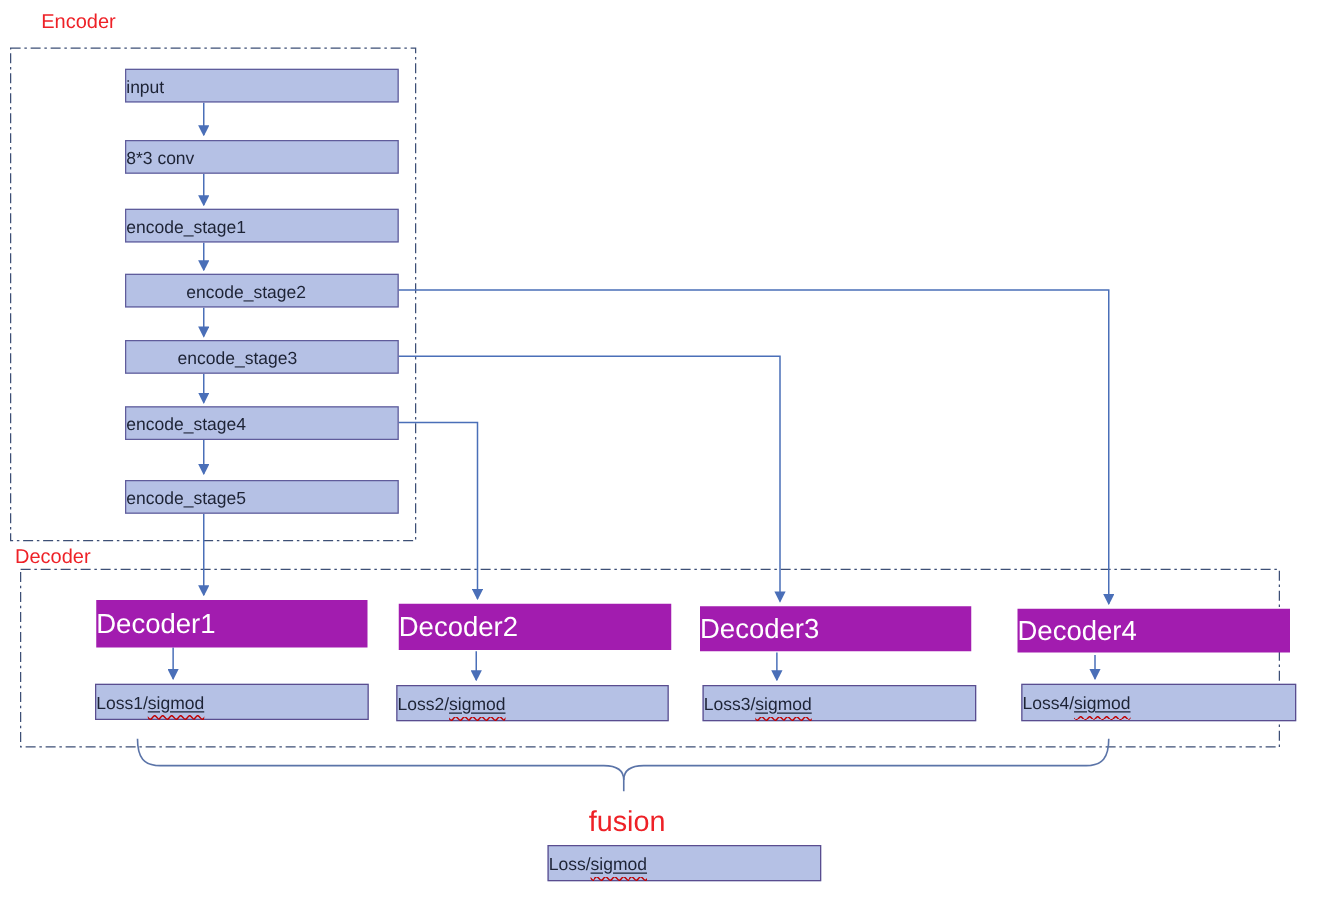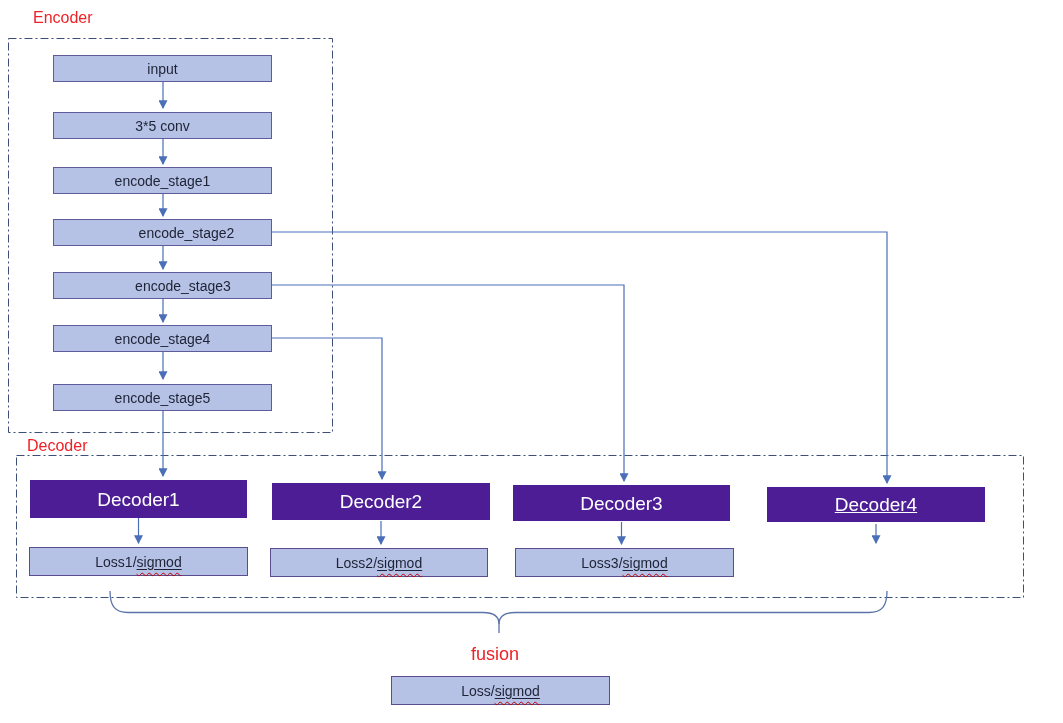--- a/index.html
+++ b/index.html
@@ -2,29 +2,29 @@
 <html><head>
 <meta charset="utf-8">
 <style>
   html,body{margin:0;padding:0;background:#fff;}
   .stage{
     position:relative;width:1063px;height:723px;background:#ffffff;
     font-family:"Liberation Sans","DejaVu Sans",sans-serif;overflow:hidden;
   }
   .overlay{position:absolute;left:0;top:0;width:1063px;height:723px;}
   .node{
-    position:absolute;box-sizing:border-box;display:flex;align-items:center;justify-content:center;
-    background:#b5c1e5;border:1px solid #605c9b;color:#1d2335;font-size:14px;line-height:1;
+    position:absolute;box-sizing:border-box;display:flex;align-items:center;
+    background:#b5c1e5;border:1px solid #605c9b;color:#1d2335;font-size:14px;line-height:1;margin-left:47px;
   }
   .loss{border:1.5px solid #5a4d8f;}
   .dec{
-    background:#4c1d95;border:none;color:#ffffff;font-size:19px;
+    background:#a21caf;border:none;color:#ffffff;font-size:22px;
   }
   .red{position:absolute;color:#ee2127;font-size:16px;line-height:1.2;}
-  .fusion-label{font-size:18px;}
+  .fusion-label{font-size:23px;}
   .sig{
     text-decoration-line:underline;text-decoration-style:wavy;
     text-decoration-color:#c00000;text-decoration-thickness:1px;text-underline-offset:4.5px;
   }
   .u{
     text-decoration-line:underline;text-decoration-style:solid;
     text-decoration-color:#2a2a3a;text-decoration-thickness:1px;text-underline-offset:2px;text-decoration:underline;
   }
 </style>
 </head>
@@ -61,27 +61,27 @@
       <line x1="876" y1="524" x2="876" y2="543" marker-end="url(#arrow)"></line>
     </g>
 
     <g stroke="#5b74a8" stroke-width="1.3" fill="none">
       <path d="M110,591 C110,606 115,612.5 128,612.5 L483,612.5 C494,612.5 499,616.5 499,624 L499,633"></path>
       <path d="M887,591 C887,606 882,612.5 869,612.5 L515,612.5 C504,612.5 499,616.5 499,624"></path>
     </g>
   </svg>
 
   <div class="red" style="left:33px;top:8px;">Encoder</div>
-  <div class="red" style="left:27px;top:436px;">Decoder</div>
+  <div class="red" style="left:12px;top:436px;">Decoder</div>
 
   <div class="node" style="left:53px;top:55px;width:219px;height:27px;">
     <span>input</span>
   </div>
   <div class="node" style="left:53px;top:112px;width:219px;height:27px;">
-    <span>3*5 conv</span>
+    <span>8*3 conv</span>
   </div>
   <div class="node" style="left:53px;top:167px;width:219px;height:27px;">
     <span>encode_stage1</span>
   </div>
   <div class="node" style="left:53px;top:219px;width:219px;height:27px;padding-left:48px;">
     <span>encode_stage2</span>
   </div>
   <div class="node" style="left:53px;top:272px;width:219px;height:27px;padding-left:41px;">
     <span>encode_stage3</span>
   </div>
@@ -94,32 +94,35 @@
 
   <div class="node dec" style="left:30px;top:480px;width:217px;height:38px;">
     <span>Decoder1</span>
   </div>
   <div class="node dec" style="left:272px;top:483px;width:218px;height:37px;">
     <span>Decoder2</span>
   </div>
   <div class="node dec" style="left:513px;top:485px;width:217px;height:36px;">
     <span>Decoder3</span>
   </div>
-  <div class="node dec" style="left:767px;top:487px;width:218px;height:35px;text-decoration:underline;">
+  <div class="node dec" style="left:767px;top:487px;width:218px;height:35px;">
     <span>Decoder4</span>
   </div>
 
   <div class="node loss" style="left:29px;top:547px;width:219px;height:29px;">
     <span><span>Loss1/</span><span class="sig"><span class="u">sigmod</span></span></span>
   </div>
   <div class="node loss" style="left:270px;top:548px;width:218px;height:29px;">
     <span><span>Loss2/</span><span class="sig"><span class="u">sigmod</span></span></span>
   </div>
   <div class="node loss" style="left:515px;top:548px;width:219px;height:29px;">
     <span><span>Loss3/</span><span class="sig"><span class="u">sigmod</span></span></span>
   </div>
+  <div class="node loss" style="left:770px;top:547px;width:220px;height:30px;">
+    <span><span>Loss4/</span><span class="sig"><span class="u">sigmod</span></span></span>
+  </div>
 
   <div class="red fusion-label" style="left:471px;top:644px;">fusion</div>
   <div class="node loss" style="left:391px;top:676px;width:219px;height:29px;">
     <span><span>Loss/</span><span class="sig"><span class="u">sigmod</span></span></span>
   </div>
 
 </div>
 
 </body></html>

